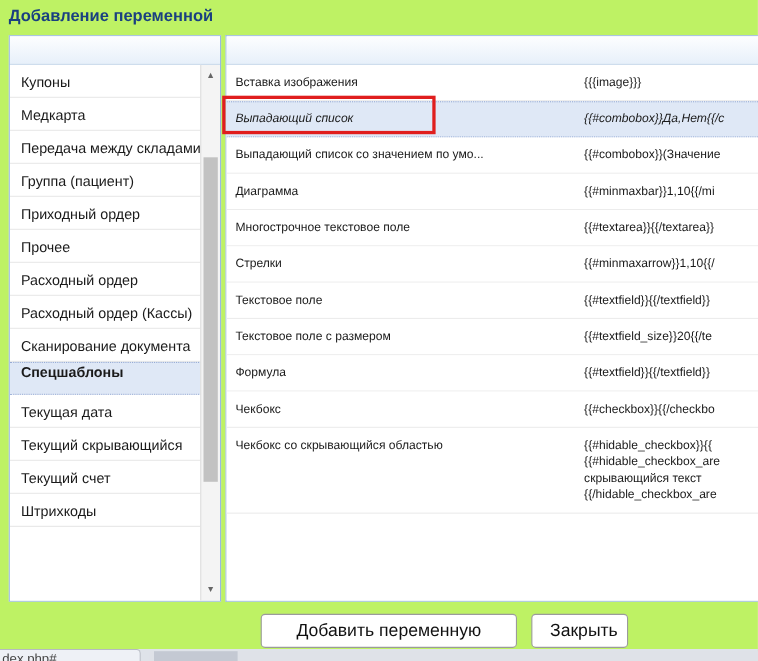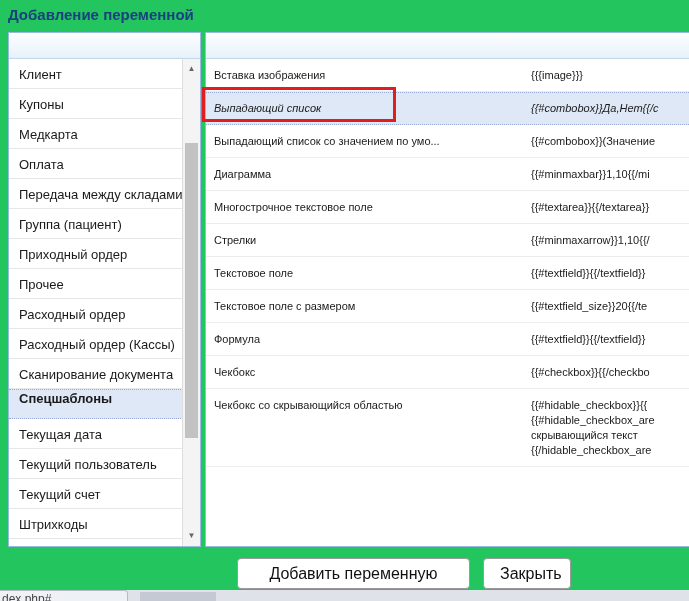--- a/index.html
+++ b/index.html
@@ -1,17 +1,17 @@
 <!DOCTYPE html>
 <html style="--sel-bg: #dfe8f6; --red: #e01e1e; --panel-border: #99b9e0; --title-color: #1a4080;"><head>
 <meta charset="utf-8">
 <style>
   html,body{margin:0;padding:0;}
   body{font-family:"Liberation Sans", sans-serif; background:#fff;}
-  .dialog{position:relative; width:689px; height:601px; background:#22c55e; overflow:hidden;}
+  .dialog{position:relative; width:689px; height:601px; background:#bef264; overflow:hidden;}
 
   .title{position:absolute; left:8px; top:6px; font-size:15px; font-weight:bold; color:var(--title-color,#1a4080);}
 
   .panel{position:absolute; top:32px; height:515px; background:#fff; border:1px solid var(--panel-border,#99b9e0); box-sizing:border-box;}
   .left-panel{left:8px; width:193px;}
   .right-panel{left:205px; width:580px; border-right:none;}
 
   .col-header{position:absolute; left:0; right:0; top:0; height:26px; box-sizing:border-box;
     background:linear-gradient(#fdfeff,#e7f0fa); border-bottom:1px solid #c4d6e9;
     font-size:13px; color:#333; display:flex;}
@@ -66,34 +66,32 @@
 
   <div class="title">Добавление переменной</div>
 
   <div class="panel left-panel">
     <div class="col-header">
       <div class="hcell">
         <span>Группа</span><span class="sort">▲</span>
       </div>
     </div>
     <div class="g-list">
-        <div class="g-item"><span class="lbl">Клиент</span></div>
         <div class="g-item"><span class="lbl">Купоны</span></div>
         <div class="g-item"><span class="lbl">Медкарта</span></div>
-        <div class="g-item"><span class="lbl">Оплата</span></div>
         <div class="g-item"><span class="lbl">Передача между складами</span></div>
         <div class="g-item"><span class="lbl">Группа (пациент)</span></div>
         <div class="g-item"><span class="lbl">Приходный ордер</span></div>
         <div class="g-item"><span class="lbl">Прочее</span></div>
         <div class="g-item"><span class="lbl">Расходный ордер</span></div>
         <div class="g-item"><span class="lbl">Расходный ордер (Кассы)</span></div>
         <div class="g-item"><span class="lbl">Сканирование документа</span></div>
         <div class="g-item sel"><span class="lbl">Спецшаблоны</span></div>
         <div class="g-item"><span class="lbl">Текущая дата</span></div>
-        <div class="g-item"><span class="lbl">Текущий пользователь</span></div>
+        <div class="g-item"><span class="lbl">Текущий скрывающийся</span></div>
         <div class="g-item"><span class="lbl">Текущий счет</span></div>
         <div class="g-item"><span class="lbl">Штрихкоды</span></div>
       </div>
     <div class="vscroll">
       <div class="arrow up">▲</div>
       <div class="thumb"></div>
       <div class="arrow down">▼</div>
     </div>
   </div>
 

